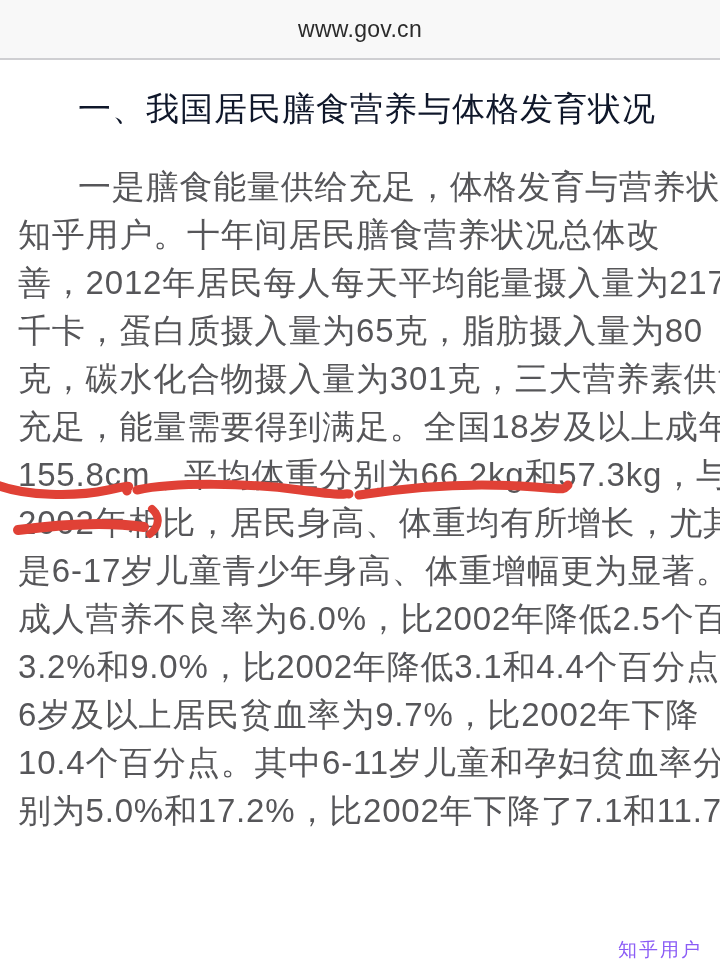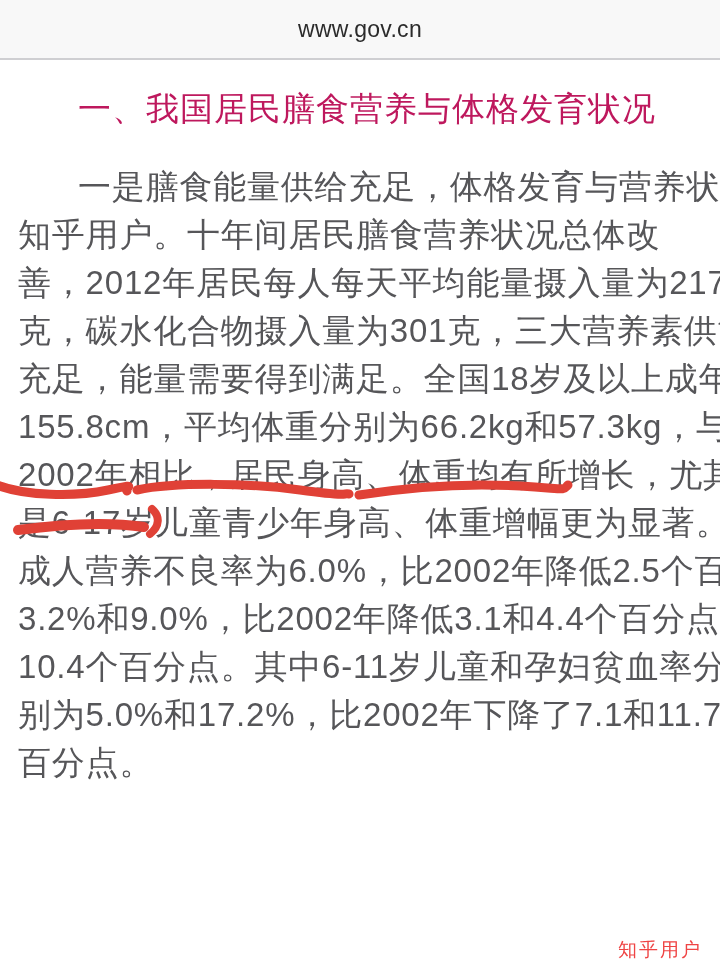--- a/index.html
+++ b/index.html
@@ -28,21 +28,21 @@
   
   .article{
     position:absolute;top:62px;left:0;right:0;bottom:0;
     color:#565659;
   }
   .article-heading{
     margin:25px 0 0 78px;
     font-size:33px;
     font-weight:400;
     line-height:44px;
-    color:#be185d;
+    color:#0f172a;
     letter-spacing:1px;
     white-space:nowrap;
   }
   .paragraph{
     margin-top:32px;
     padding:0 16px 0 18px;
     overflow:hidden;
   }
   .line{
     height:48px;
@@ -57,49 +57,50 @@
   .annotation-overlay{
     position:absolute;top:0;left:0;
     width:720px;height:979px;
     pointer-events:none;
   }
   
   .watermark{
     position:absolute;
     right:18px;bottom:16px;
     font-size:19px;
-    color:#ef4444;
+    color:#8b5cf6;
     letter-spacing:2px;
   }
 </style>
 </head>
 <body>
 
 <div class="screen">
 
   <div class="browser-header">
     <span class="url-text">www.gov.cn</span>
   </div>
 
   <div class="article">
     <h1 class="article-heading">一、我国居民膳食营养与体格发育状况</h1>
     <div class="paragraph">
         <div class="line indent">一是膳食能量供给充足，体格发育与营养状</div>
         <div class="line">知乎用户。十年间居民膳食营养状况总体改</div>
         <div class="line">善，2012年居民每人每天平均能量摄入量为2172</div>
+        <div class="line">千卡，蛋白质摄入量为65克，脂肪摄入量为80</div>
         <div class="line">克，碳水化合物摄入量为301克，三大营养素供能</div>
         <div class="line">充足，能量需要得到满足。全国18岁及以上成年</div>
         <div class="line">155.8cm，平均体重分别为66.2kg和57.3kg，与</div>
         <div class="line">2002年相比，居民身高、体重均有所增长，尤其</div>
         <div class="line">是6-17岁儿童青少年身高、体重增幅更为显著。</div>
         <div class="line">成人营养不良率为6.0%，比2002年降低2.5个百</div>
         <div class="line">3.2%和9.0%，比2002年降低3.1和4.4个百分点。</div>
+        <div class="line">6岁及以上居民贫血率为9.7%，比2002年下降</div>
         <div class="line">10.4个百分点。其中6-11岁儿童和孕妇贫血率分</div>
         <div class="line">别为5.0%和17.2%，比2002年下降了7.1和11.7个</div>
-        <div class="line">百分点。</div>
       </div>
   </div>
 
   <svg class="annotation-overlay" viewBox="0 0 720 979" xmlns="http://www.w3.org/2000/svg">
     <g fill="none" stroke-linecap="round" stroke-linejoin="round" stroke="#e04136">
       <path stroke-width="9" d="M -3 485 C 25 496, 75 497, 108 490 S 124 487, 127 491"></path>
       <path stroke-width="9" d="M 137 490 C 175 482, 250 483, 300 490 S 342 493, 349 494"></path>
       <path stroke-width="9" d="M 359 495 C 410 487, 470 483, 520 486 S 562 491, 568 485"></path>
       <path stroke-width="10" d="M 18 530 C 55 525, 105 521, 144 527"></path>
       <path stroke-width="8" d="M 152 509 C 160 516, 160 526, 150 534"></path>

